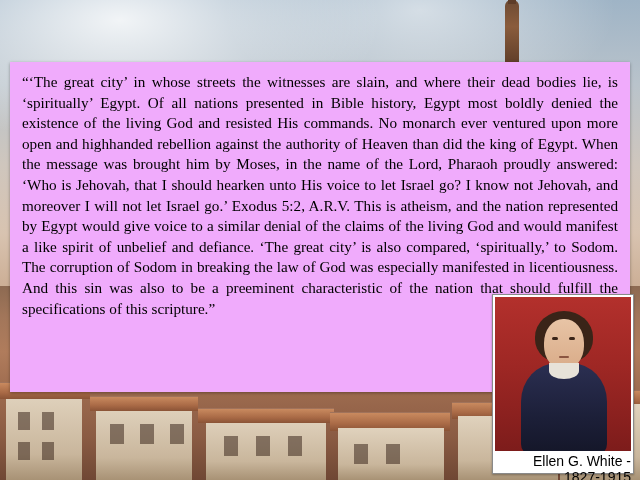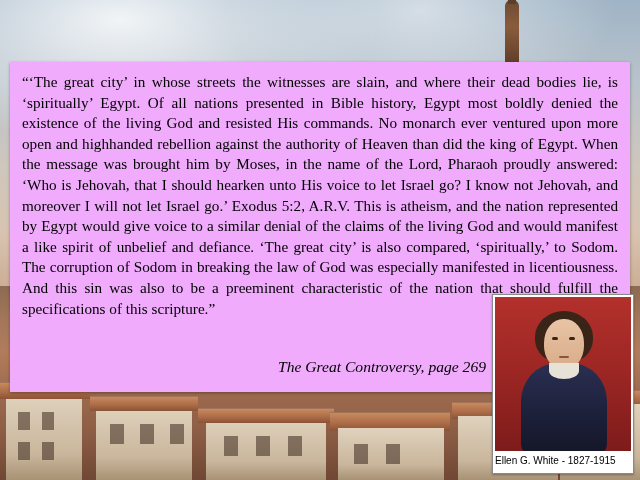--- a/index.html
+++ b/index.html
@@ -179,23 +179,23 @@
     background: #e7e2d8;
     border-radius: 0 0 50% 50%;
   }
   .portrait-caption {
     position: absolute;
     left: 2px;
     top: 158px;
     width: 136px;
     height: 16px;
     font-family: "Liberation Sans", sans-serif;
-    font-size: 10px;
+    font-size: 14px;
     color: #000000;
-    text-align: left;
+    text-align: right;
     line-height: 16px;
   }
 </style>
 </head>
 <body>
 
 <div class="slide">
 
   <div class="bg-sky"></div>
 
@@ -228,21 +228,20 @@
     <div class="window" style="left:386px; top:158px; width:14px; height:20px;"></div>
 
     <div class="roof" style="left:452px; top:116px; width:110px; height:16px;"></div>
     <div class="wall" style="left:458px; top:130px; width:100px; height:64px;"></div>
     <div class="roof" style="left:556px; top:104px; width:84px;  height:16px;"></div>
     <div class="wall" style="left:560px; top:118px; width:80px;  height:76px;"></div>
   </div>
 
   <div class="quote-card">
     <div class="quote-text">“‘The great city’ in whose streets the witnesses are slain, and where their dead bodies lie, is ‘spiritually’ Egypt. Of all nations presented in Bible history, Egypt most boldly denied the existence of the living God and resisted His commands. No monarch ever ventured upon more open and highhanded rebellion against the authority of Heaven than did the king of Egypt. When the message was brought him by Moses, in the name of the Lord, Pharaoh proudly answered: ‘Who is Jehovah, that I should hearken unto His voice to let Israel go? I know not Jehovah, and moreover I will not let Israel go.’ Exodus 5:2, A.R.V. This is atheism, and the nation represented by Egypt would give voice to a similar denial of the claims of the living God and would manifest a like spirit of unbelief and defiance. ‘The great city’ is also compared, ‘spiritually,’ to Sodom. The corruption of Sodom in breaking the law of God was especially manifested in licentiousness. And this sin was also to be a preeminent characteristic of the nation that should fulfill the specifications of this scripture.”</div>
-    <div class="quote-source">The Great Controversy, page 269</div>
   </div>
 
   <div class="portrait-box">
     <div class="portrait-img">
       <div class="p-hair"></div>
       <div class="p-face"></div>
       <div class="p-eye l"></div>
       <div class="p-eye r"></div>
       <div class="p-mouth"></div>
       <div class="p-body"></div>

